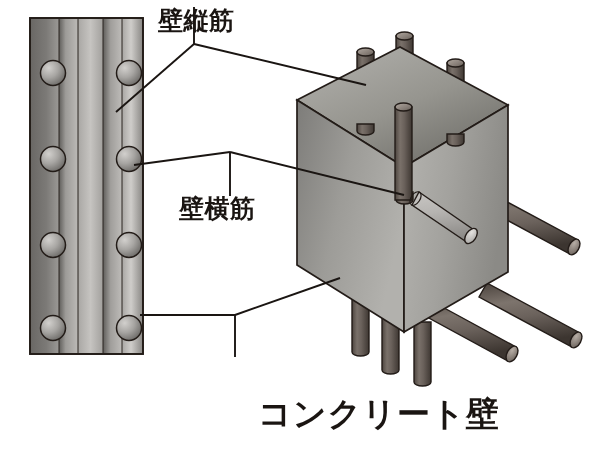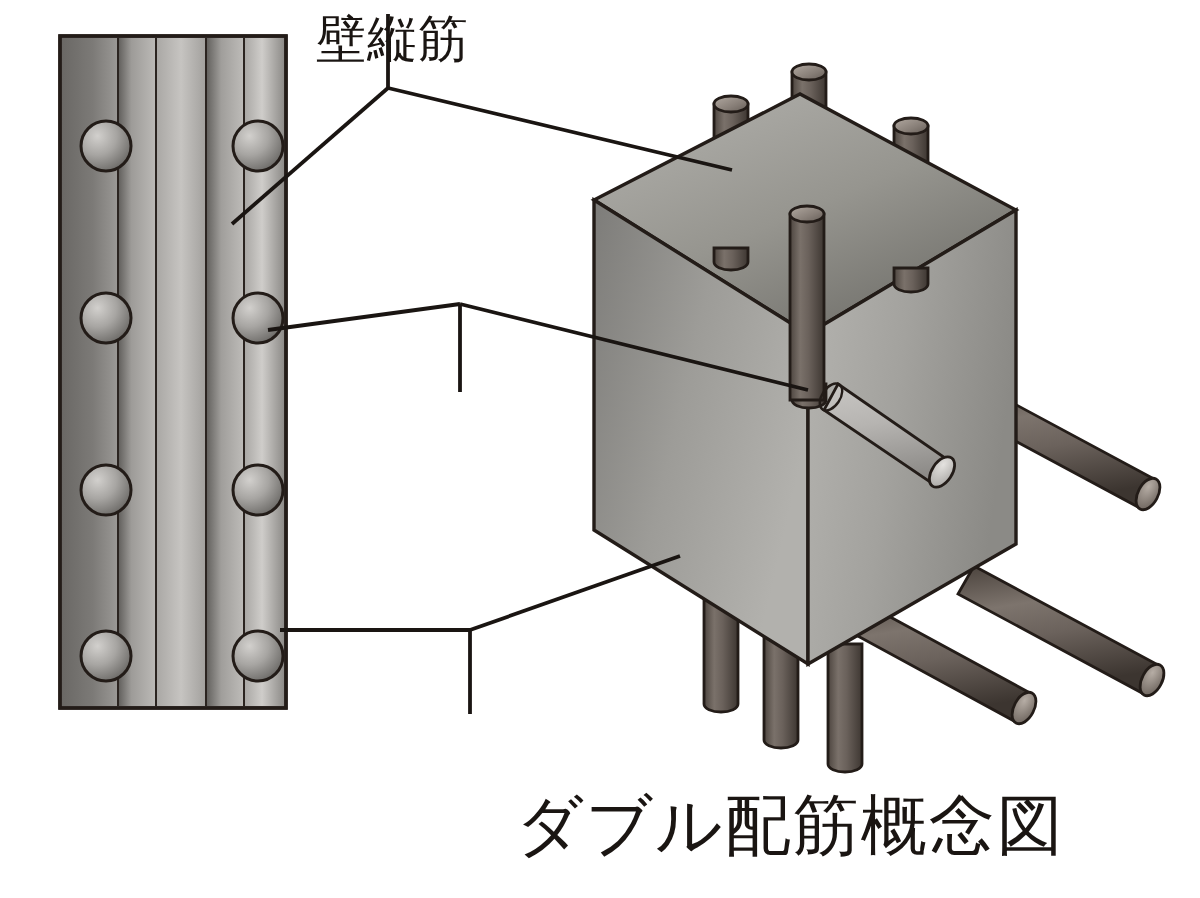--- a/index.html
+++ b/index.html
@@ -25,21 +25,21 @@
     position: absolute;
     left: 0; top: 0;
     width: 600px;
     height: 449px;
     display: block;
   }
   .lbl {
     position: absolute;
     color: #1a1512;
     font-family: "Liberation Serif", "DejaVu Serif", serif;
-    font-weight: 400;
+    font-weight: 700;
     white-space: nowrap;
     letter-spacing: 0.5px;
     line-height: 1;
   }
   #label-vertical-rebar {
     left: 158px;
     top: 8px;
     font-size: 25px;
   }
   #label-horizontal-rebar {
@@ -239,17 +239,18 @@
       <path d="M230,152 L404,195"></path>
 
       <path d="M235,315 L235,357"></path>
       <path d="M235,315 L140,315"></path>
       <path d="M235,315 L340,278"></path>
     </g>
   </svg>
 
   <div class="lbl" id="label-vertical-rebar">壁縦筋</div>
 
-
-
-  <div class="lbl" id="diagram-title">ダブル配筋概念図</div>
+  <div class="lbl" id="label-horizontal-rebar">壁横筋</div>
+
+
+  <div class="lbl" id="diagram-title">コンクリート壁</div>
 
 </div>
 
 </body></html>

